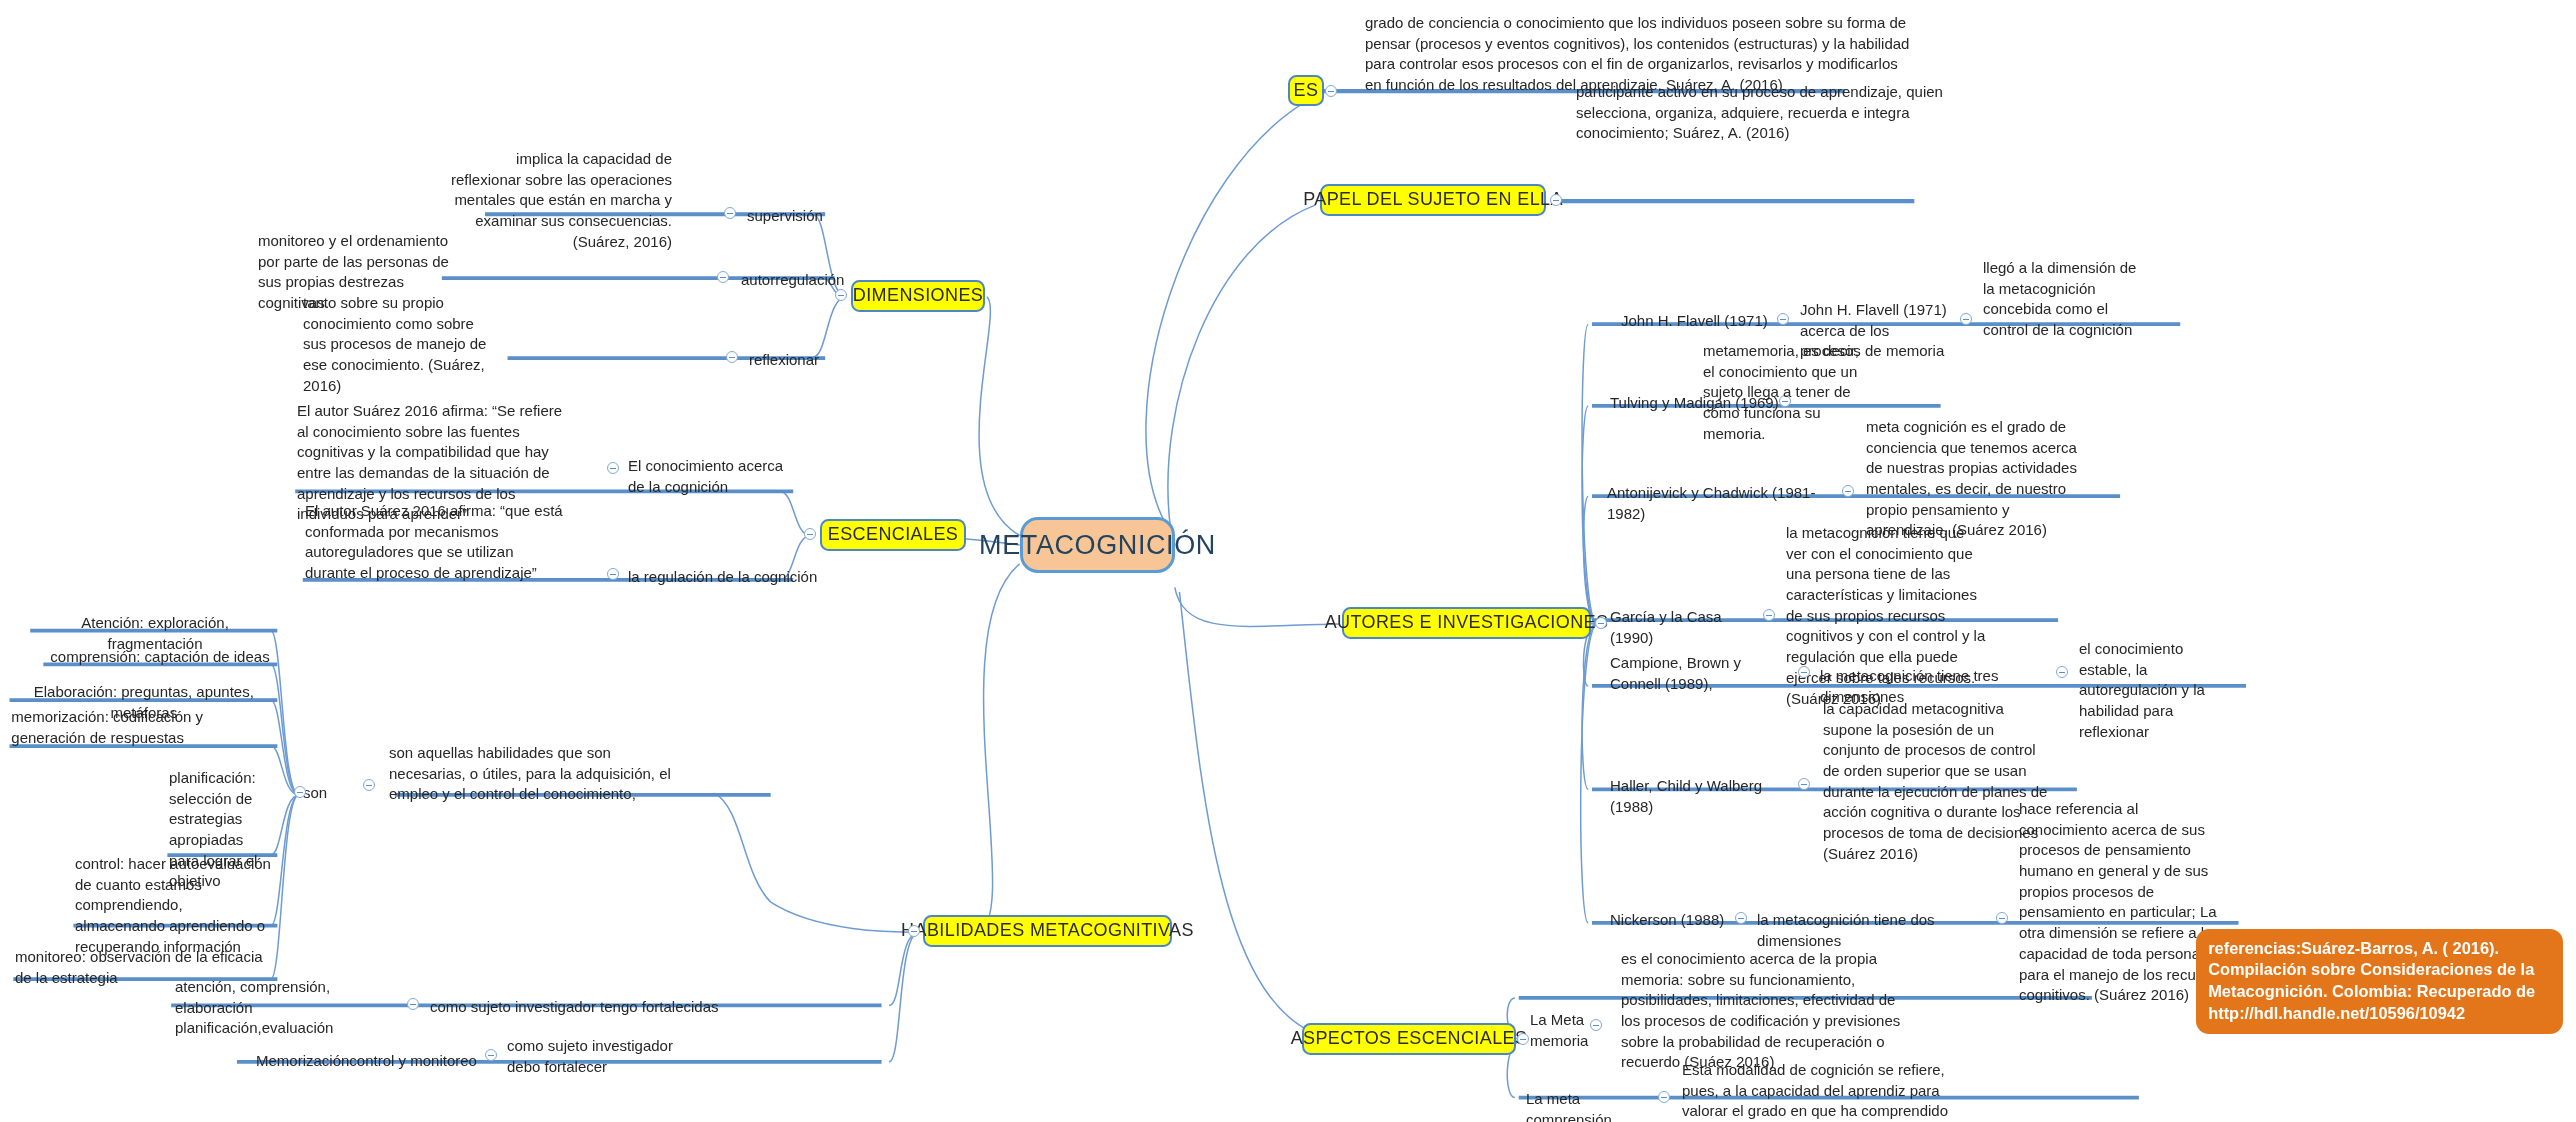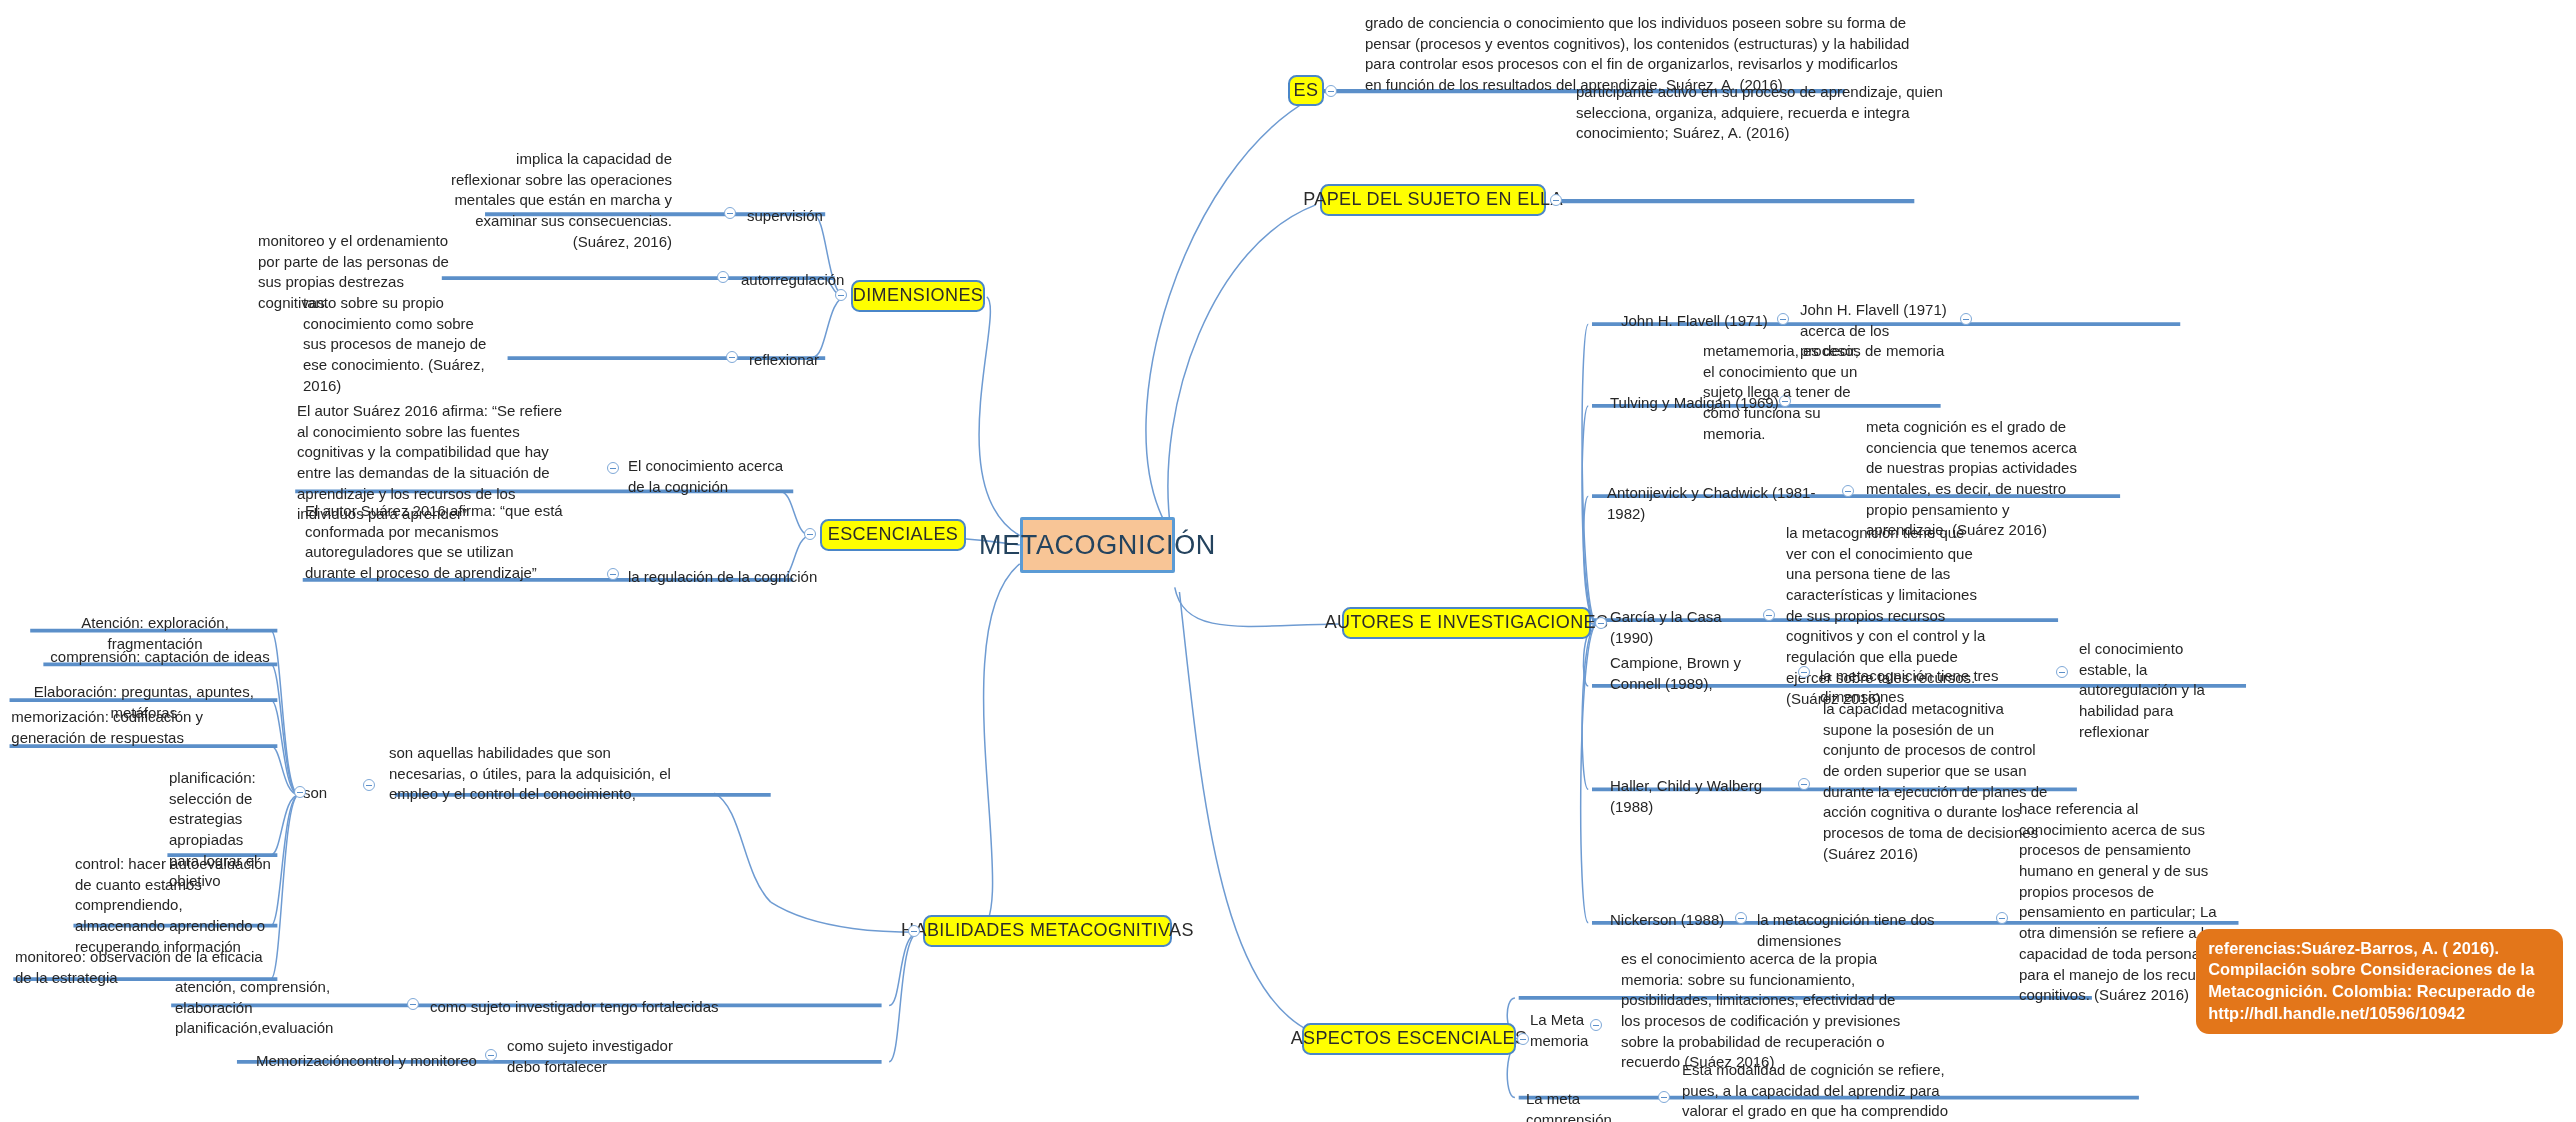--- a/index.html
+++ b/index.html
@@ -13,21 +13,21 @@
 
   
   .node{position:absolute;box-sizing:border-box;}
   .topic{
     background:#FFFF00;border:2.3px solid #4A86C8;border-radius:8.5px;
     color:#2b2b2b;font-size:20px;letter-spacing:0.4px;
     display:flex;align-items:center;justify-content:center;
     padding:4.7px 13px;white-space:nowrap;line-height:1.1;
   }
   .central{
-    background:#F8C596;border:3.8px solid #5B9BD5;border-radius:2px;
+    background:#F8C596;border:3.8px solid #5B9BD5;border-radius:18px;
     color:#24435e;font-size:27px;letter-spacing:0.6px;
     display:flex;align-items:center;justify-content:center;
     padding:9.4px 20.7px;white-space:nowrap;
   }
   .refbox{
     background:#E3761A;border-radius:13px;color:#ffffff;
     font-size:16.4px;font-weight:bold;line-height:1.33;padding:8.5px 12.2px 9.4px 12.2px;
   }
   .txt{
     position:absolute;font-size:15px;line-height:1.38;color:#262626;
@@ -204,20 +204,21 @@
 
   <div class="node topic" style="left:1342px;top:607px;width:249px;height:32px;font-size:18px;">
     <span>AUTORES E INVESTIGACIONES</span>
   </div>
   <div class="toggle" style="left:1595px;top:617px;"></div>
 
   <div class="txt" style="left:1621px;top:311px;width:150px;">John H. Flavell (1971)</div>
   <div class="toggle" style="left:1777px;top:313px;"></div>
   <div class="txt" style="left:1800px;top:300px;width:150px;">John H. Flavell (1971) acerca de los procesos de memoria</div>
   <div class="toggle" style="left:1960px;top:313px;"></div>
+  <div class="txt" style="left:1983px;top:258px;width:160px;">llegó a la dimensión de la metacognición concebida como el control de la cognición</div>
 
   <div class="txt" style="left:1610px;top:393px;width:169px;">Tulving y Madigan (1969)</div>
   <div class="toggle" style="left:1779px;top:395px;"></div>
   <div class="txt" style="left:1703px;top:341px;width:164px;">metamemoria, es decir, el conocimiento que un sujeto llega a tener de cómo funciona su memoria.</div>
 
   <div class="txt" style="left:1607px;top:483px;width:230px;">Antonijevick y Chadwick (1981-1982)</div>
   <div class="toggle" style="left:1842px;top:485px;"></div>
   <div class="txt" style="left:1866px;top:417px;width:211px;">meta cognición es el grado de conciencia que tenemos acerca de nuestras propias actividades mentales, es decir, de nuestro propio pensamiento y aprendizaje. (Suárez 2016)</div>
 
   <div class="txt" style="left:1610px;top:607px;width:155px;">García y la Casa (1990)</div>

